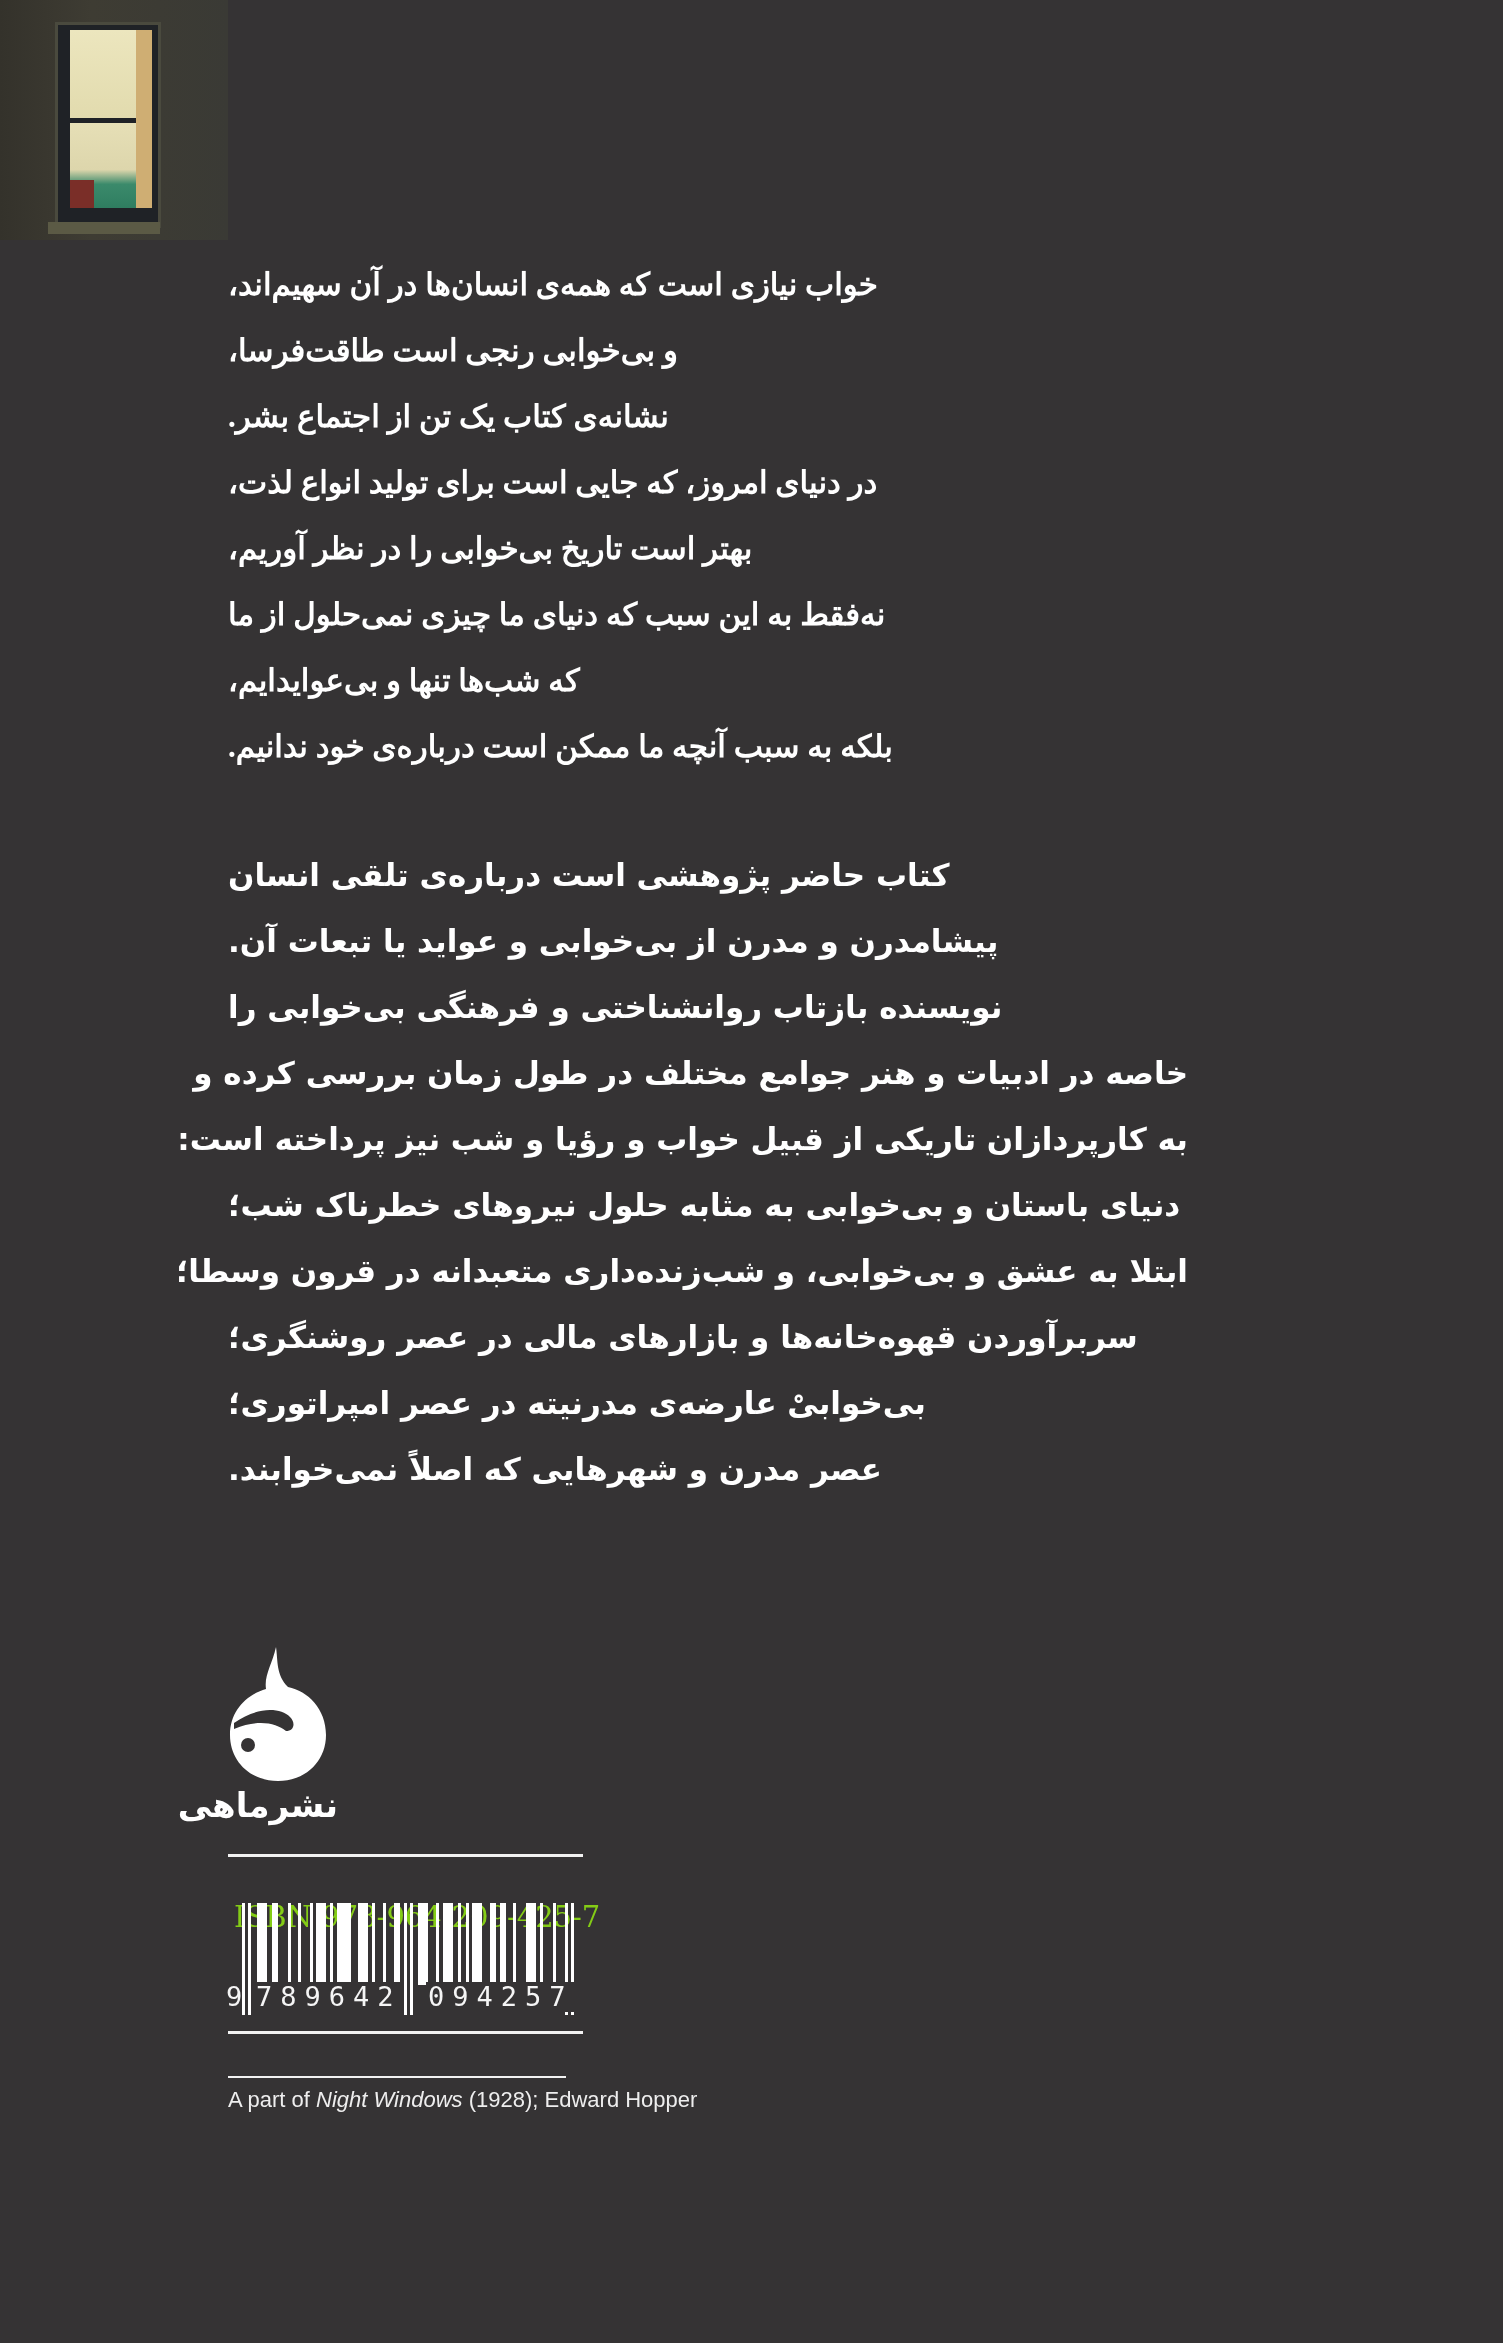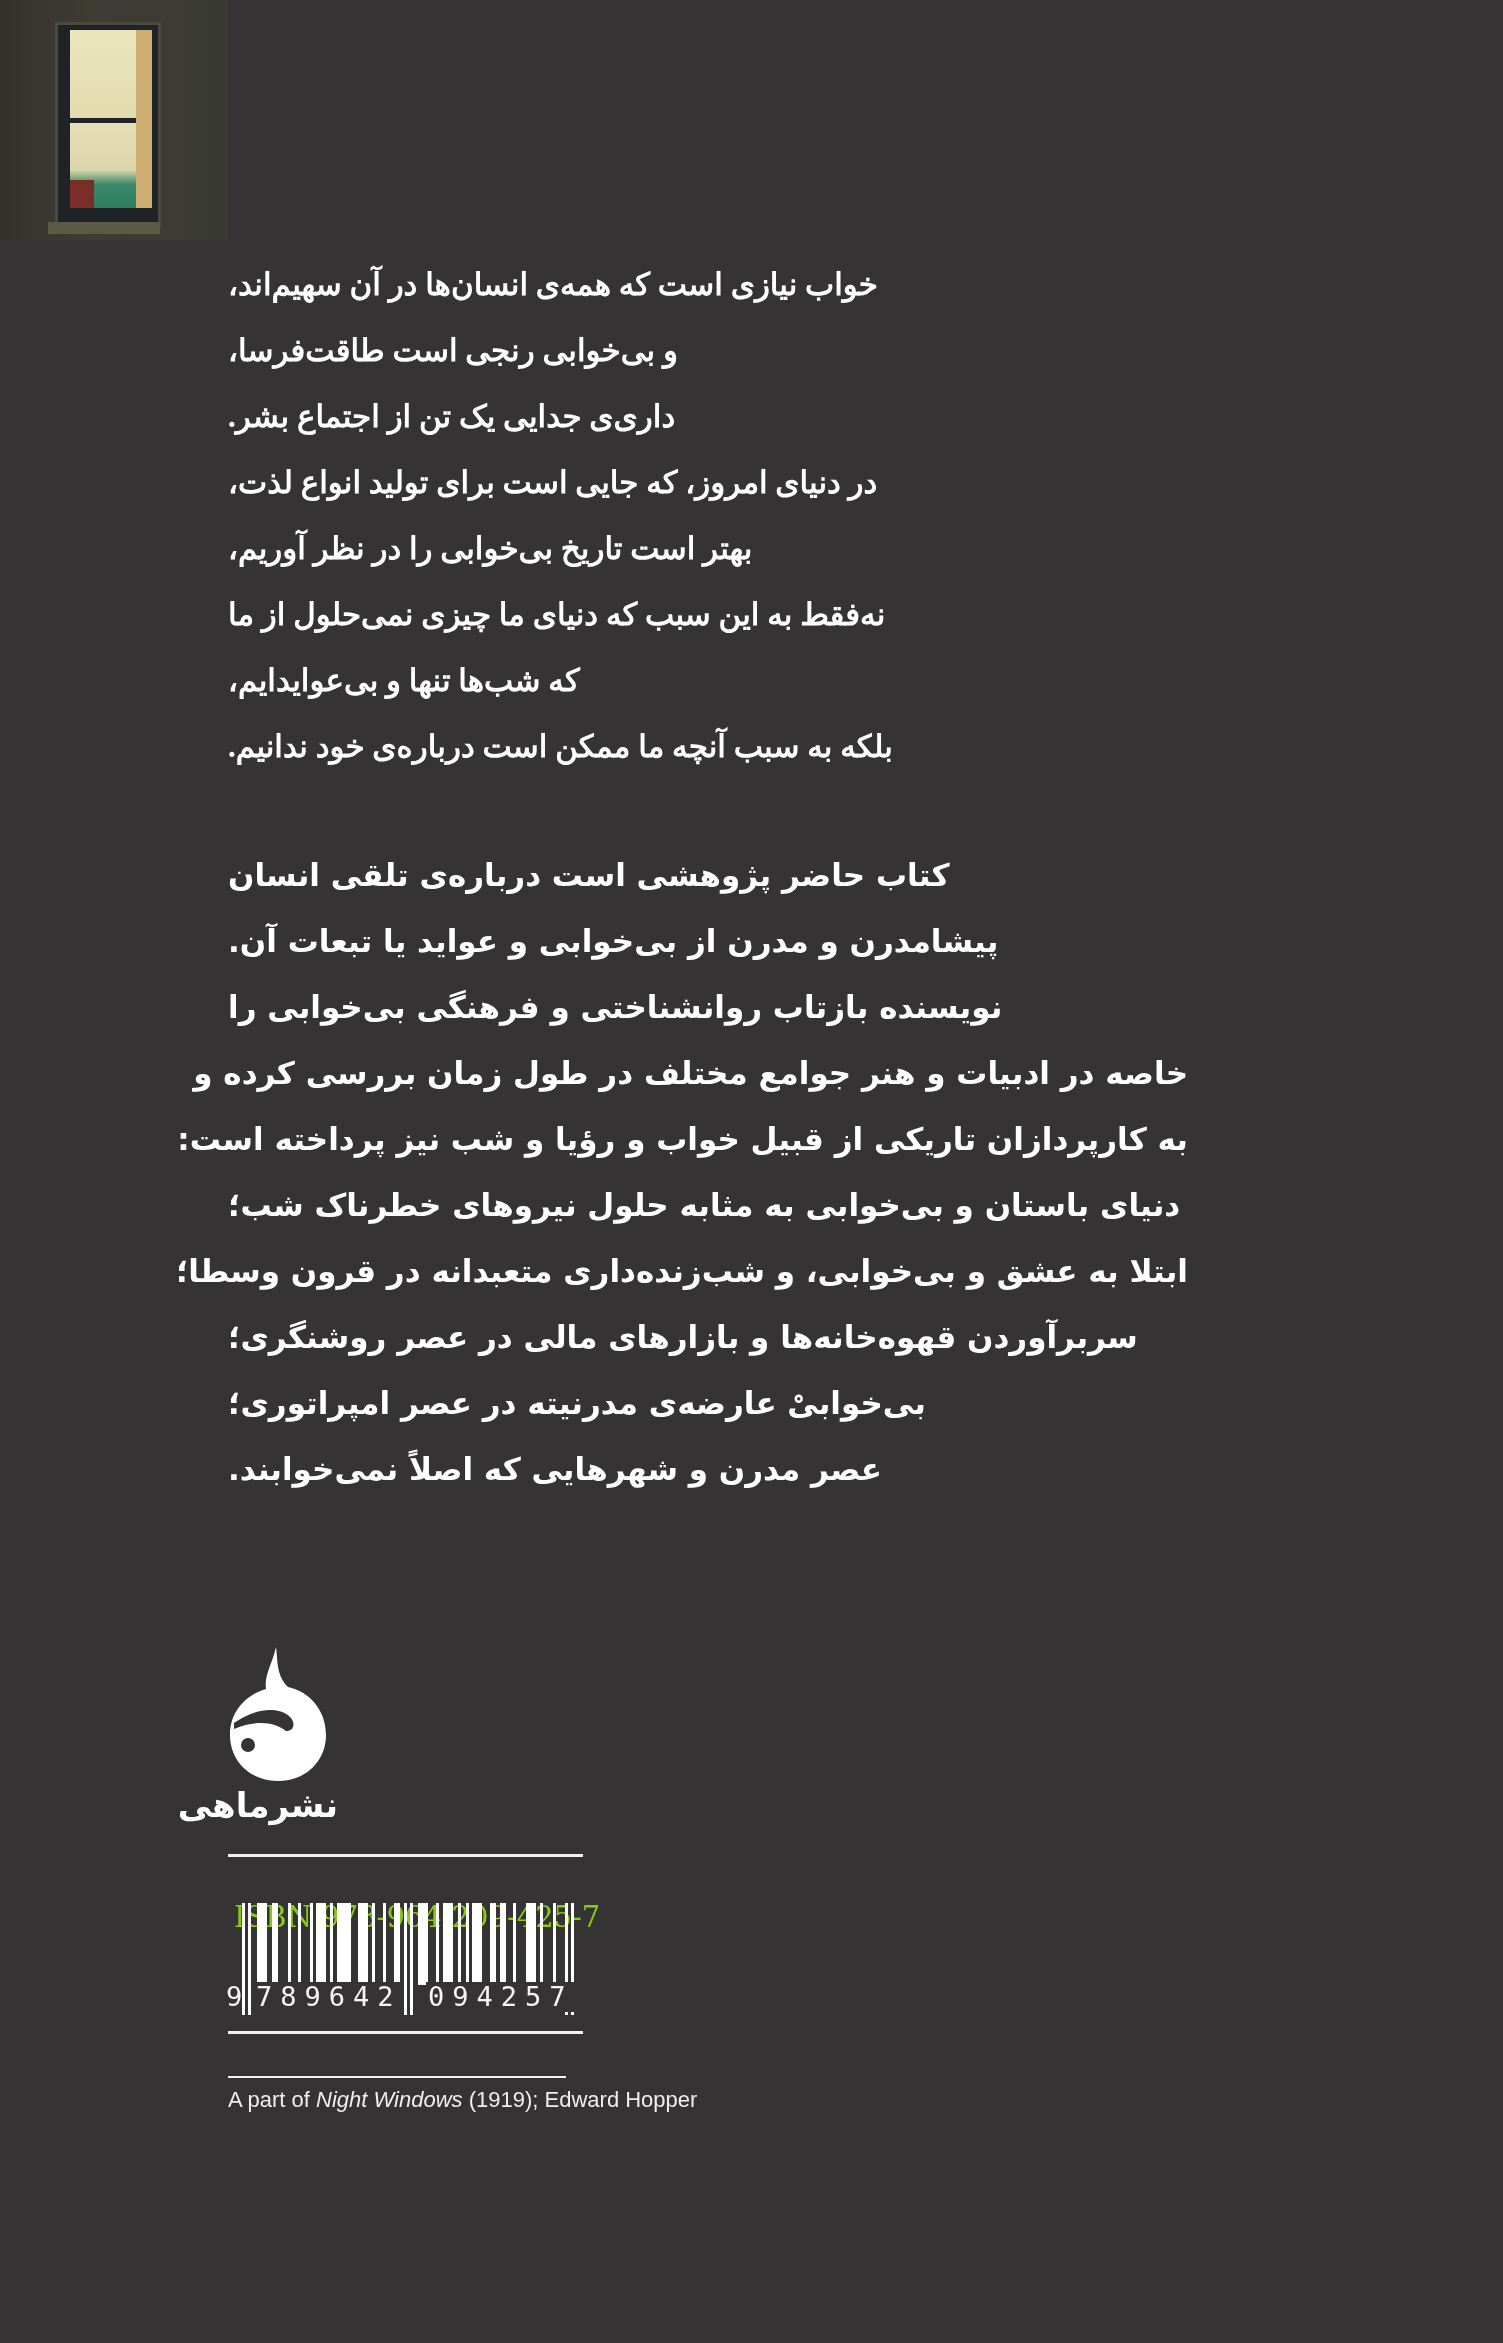--- a/index.html
+++ b/index.html
@@ -93,21 +93,21 @@
     <div class="pane-bottom"></div>
     <div class="bed"></div>
     <div class="curtain"></div>
   </div>
   <div class="sill"></div>
 </div>
 
 <div class="text-block" id="para1">
   <span class="line">خواب نیازی است که همه‌ی انسان‌ها در آن سهیم‌اند،</span>
   <span class="line">و بی‌خوابی رنجی است طاقت‌فرسا،</span>
-  <span class="line">داری‌ی جدایی یک تن از اجتماع بشر.</span>
+  <span class="line">نشانه‌ی کتاب یک تن از اجتماع بشر.</span>
   <span class="line">در دنیای امروز، که جایی است برای تولید انواع لذت،</span>
   <span class="line">بهتر است تاریخ بی‌خوابی را در نظر آوریم،</span>
   <span class="line">نه‌فقط به این سبب که دنیای ما چیزی نمی‌حلول از ما</span>
   <span class="line">که شب‌ها تنها و بی‌عواید‌ایم،</span>
   <span class="line">بلکه به سبب آنچه ما ممکن است درباره‌ی خود ندانیم.</span>
 </div>
 
 <div class="text-block" id="para2">
   <span class="line">کتاب حاضر پژوهشی است درباره‌ی تلقی انسان</span>
   <span class="line">پیشامدرن و مدرن از بی‌خوابی و عواید یا تبعات آن.</span>
@@ -168,13 +168,13 @@
       <rect x="343" y="0" width="3" height="112"></rect>
     </g>
   </svg>
 </div>
 <div class="bar-digits" style="left:226px; letter-spacing:0; padding:0;">9</div>
 <div class="bar-digits" style="left:254px;">789642</div>
 <div class="bar-digits" style="left:426px;">094257</div>
 <div class="rule" style="top:2031px; width:355px;"></div>
 
 <div class="rule" style="top:2076px; width:338px; height:2px;"></div>
-<div class="caption"><span>A part of </span><i>Night Windows</i><span> (1919); Edward Hopper</span></div>
+<div class="caption"><span>A part of </span><i>Night Windows</i><span> (1928); Edward Hopper</span></div>
 
 </body></html>

